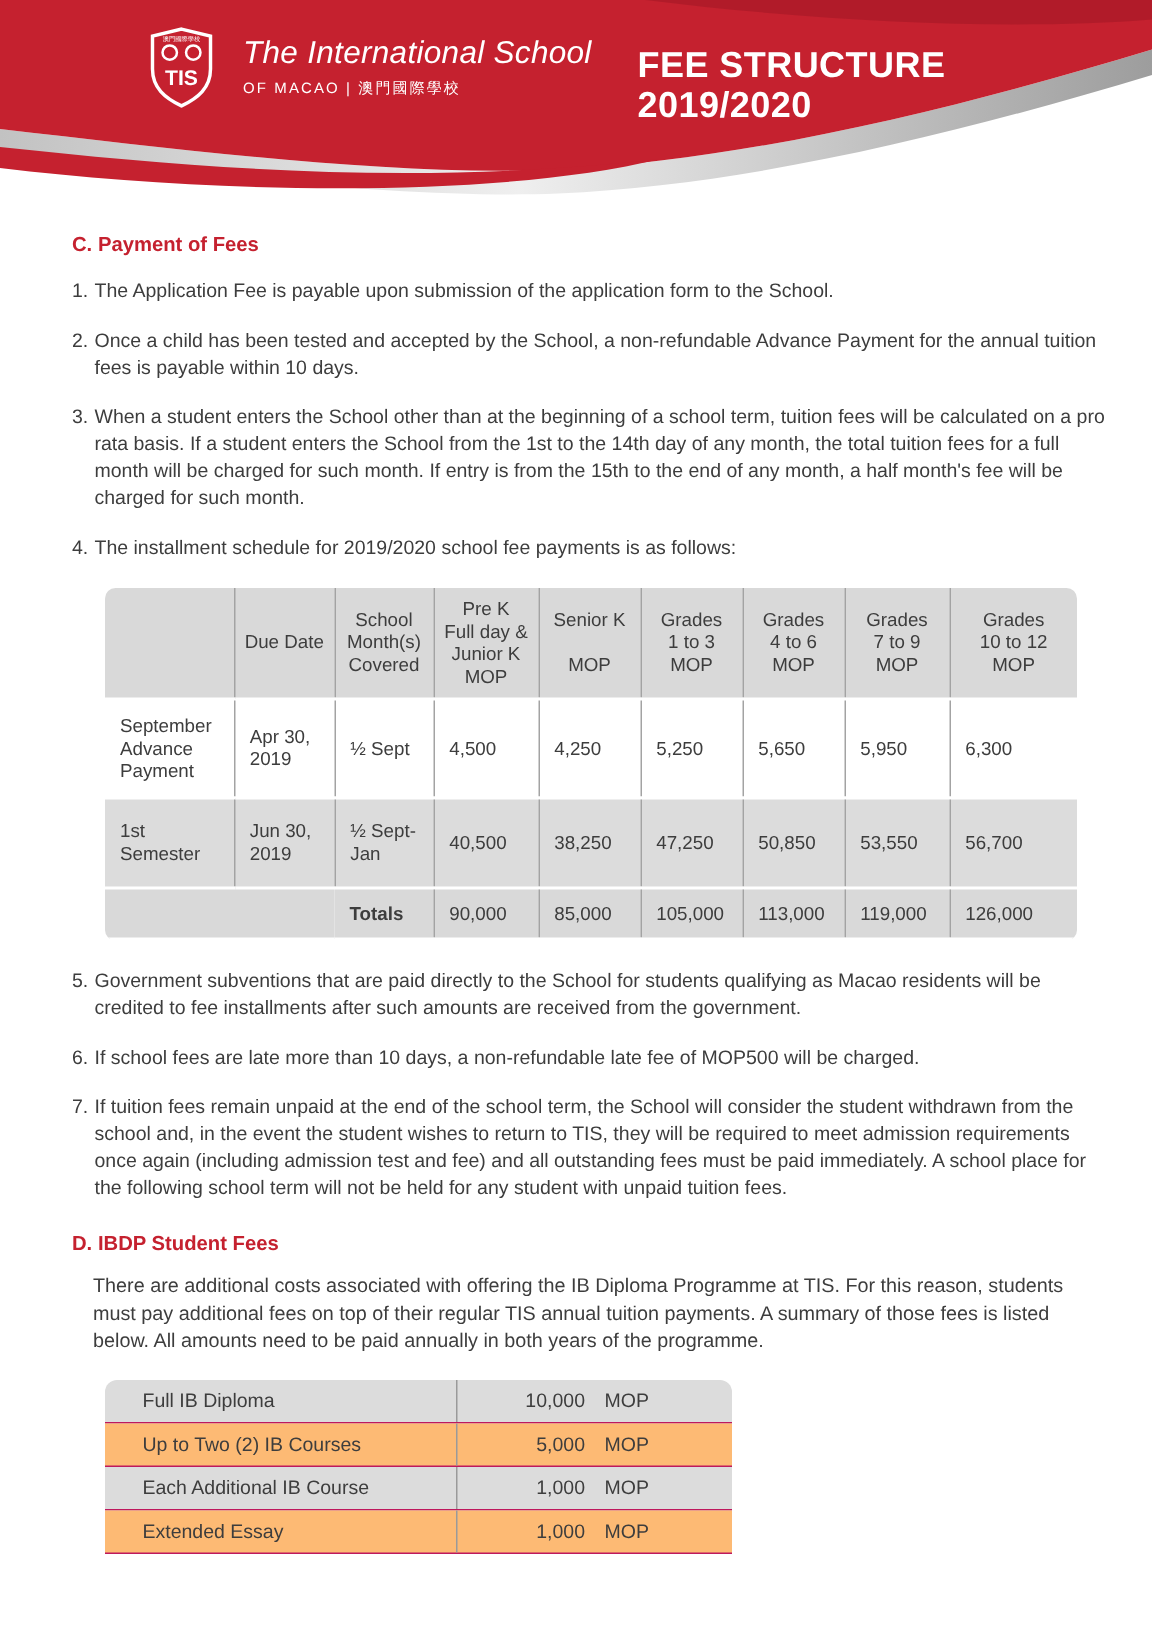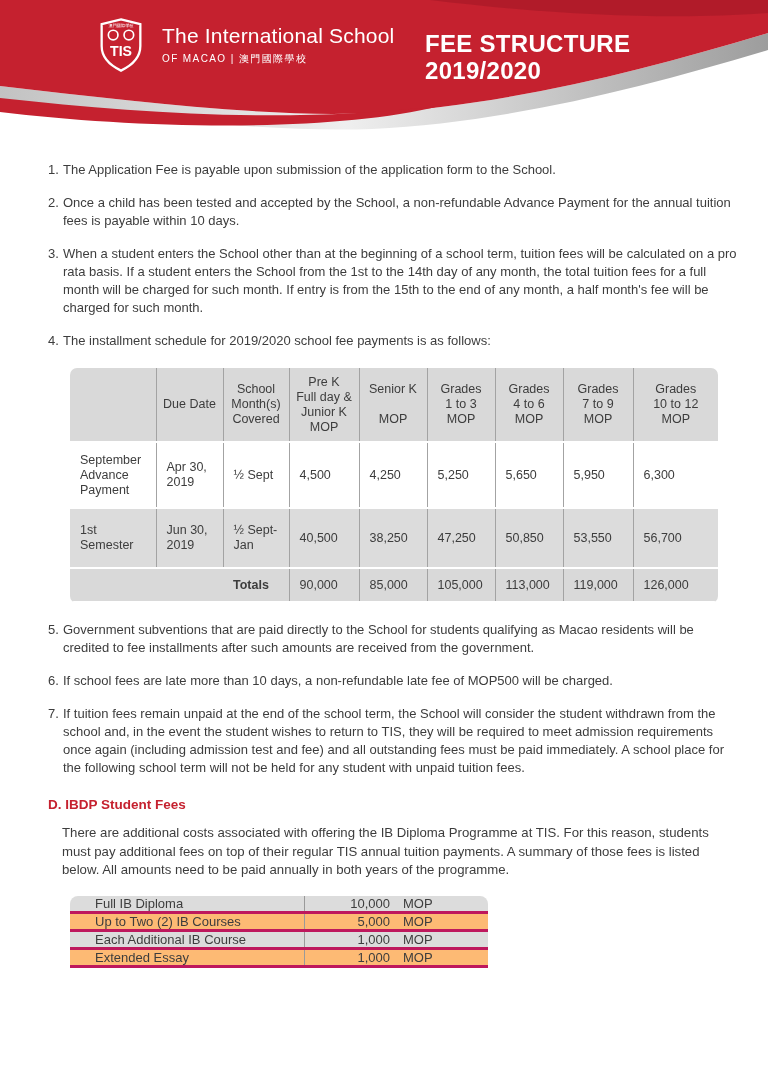--- a/index.html
+++ b/index.html
@@ -10,21 +10,21 @@
     color: #3d3d3d;
     position: relative;
     overflow: hidden;
   }
   .page { width: 768px; height: 1086px; background: #fff; }
 
   
   .banner { position: relative; height: 132px; width: 768px; }
   .banner svg.banner-bg { position: absolute; left: 0; top: 0; width: 768px; height: 132px; display: block; }
   .banner-inner { position: absolute; left: 98px; top: 17px; display: flex; align-items: center; gap: 18px; color: #fff; }
-  .school-name { font-size: 21px; font-weight: 400; letter-spacing: 0.2px; }
+  .school-name { font-size: 21px; font-weight: 400; letter-spacing: 0.2px; font-style: italic; }
   .school-subtitle { font-size: 10px; letter-spacing: 1.4px; margin-top: 4px; font-weight: 400; }
   .doc-title { position: absolute; left: 425px; top: 30px; color: #fff; font-weight: bold; font-size: 24px; line-height: 27px; letter-spacing: 0.3px; }
 
   
   .content { padding: 14px 28px 0 48px; }
   .sec-heading { color: #c5212f; font-size: 13.5px; font-weight: bold; margin-top: 9px; }
   .item { display: flex; margin-top: 15px; width: 694px; font-size: 13px; line-height: 18px; }
   .item .num { flex: none; width: 15px; }
   .item .txt { flex: 1; }
 
@@ -45,21 +45,21 @@
   tr.row-sept td { height: 66px; }
   tr.row-1st td { height: 60px; }
   tr.row-2nd td { height: 56px; }
   tr.row-totals td { background: #d9d9d9; height: 34px; }
   tr.row-totals td.tot-label { font-weight: bold; }
   tr.row-totals td.tot-empty { border-right: none; }
 
   
   .ibdp-intro { margin: 12px 0 0 14px; width: 678px; font-size: 13.2px; line-height: 18.5px; }
   .ibdp-wrap { margin: 16px 0 0 22px; width: 418px; border-radius: 8px 8px 0 0; overflow: hidden; font-size: 13px; }
-  .ibdp-row { display: flex; align-items: stretch; height: 18px; border-bottom: 3px solid #be185d; }
+  .ibdp-row { display: flex; align-items: stretch; height: 29px; border-bottom: 1px solid #be185d; }
   .ibdp-row.gray { background: #dcdcdc; }
   .ibdp-row.white { background: #fdba74; }
   .ibdp-label { width: 235px; padding-left: 25px; border-right: 1px solid #9a9a9a; display: flex; align-items: center; }
   .ibdp-amount { width: 85px; display: flex; align-items: center; justify-content: flex-end; }
   .ibdp-cur { padding-left: 13px; display: flex; align-items: center; }
 </style>
 </head>
 <body>
 
 <div class="page">
@@ -92,20 +92,21 @@
       </div>
     </div>
     <div class="doc-title">
       <div>FEE STRUCTURE</div>
       <div>2019/2020</div>
     </div>
   </header>
 
   <main class="content">
 
+    <h2 class="sec-heading">C. Payment of Fees</h2>
 
     <div class="item">
       <span class="num">1.</span>
       <span class="txt">The Application Fee is payable upon submission of the application form to the School.</span>
     </div>
     <div class="item">
       <span class="num">2.</span>
       <span class="txt">Once a child has been tested and accepted by the School, a non-refundable Advance Payment for the annual tuition fees is payable within 10 days.</span>
     </div>
     <div class="item">

